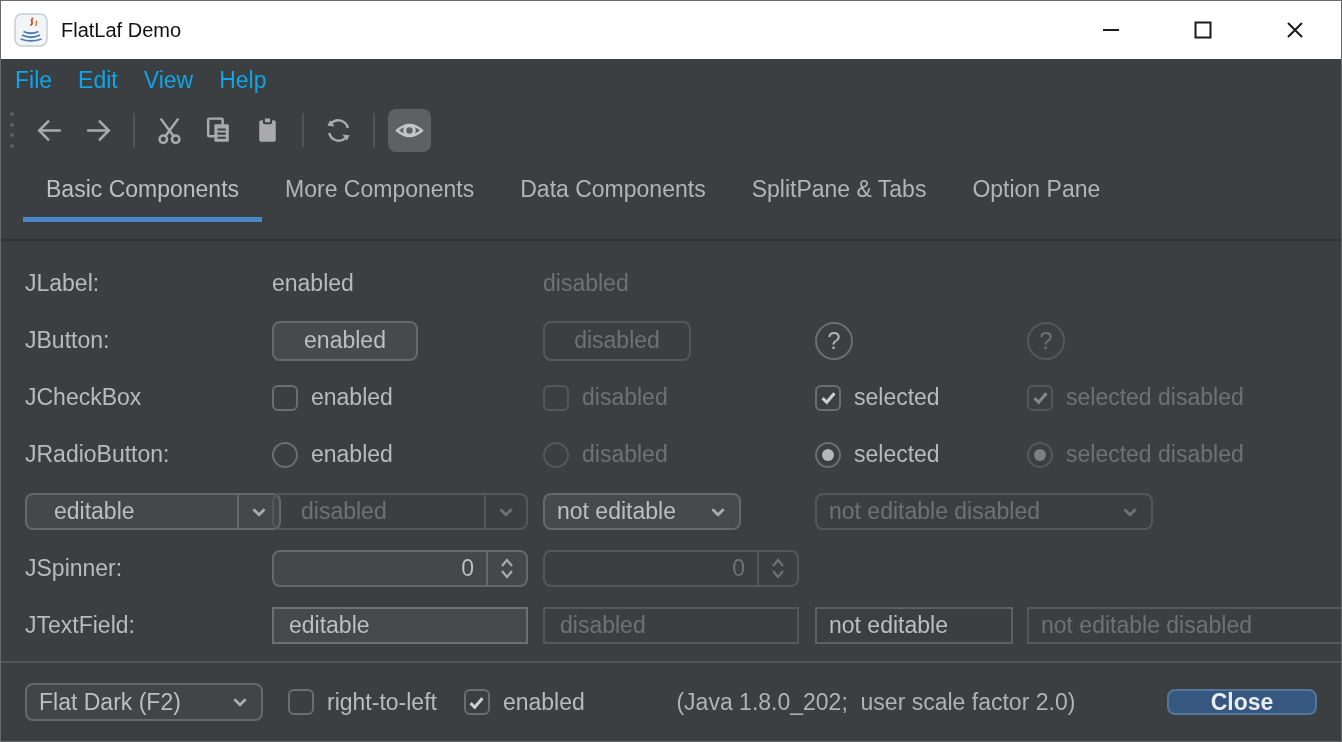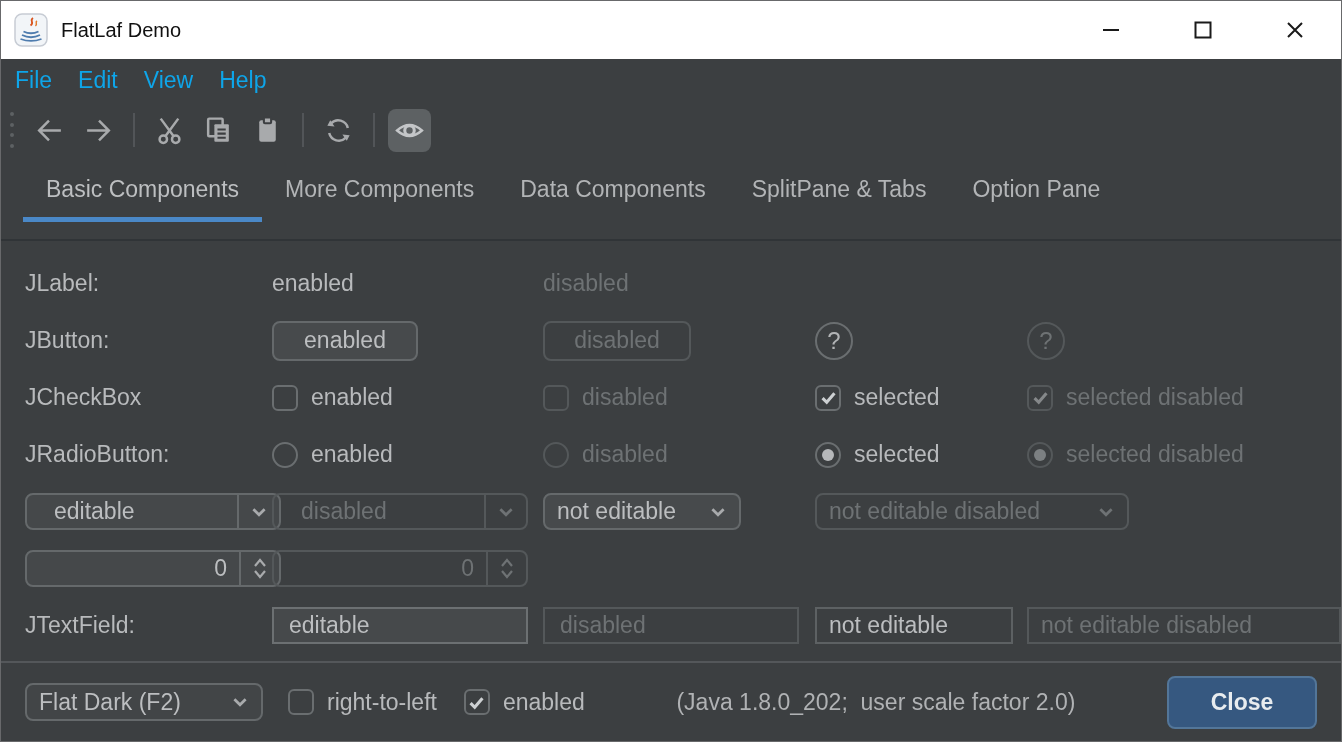--- a/index.html
+++ b/index.html
@@ -89,28 +89,28 @@
   .spinner.dim .sval{ color:#6e7274; }
   .spinner.dim .sarrows{ border-color:#54585a; }
   .spinner.dim .sarrows svg{ stroke:#6e7274; }
 
   
   .tf{ height:37px; border:2px solid #6c7072; display:flex; align-items:center; padding-left:12px; font-size:23px; color:#bcbec0; background:transparent; }
   .tf.editable{ background:#46494b; }
   .tf.noted{ border-color:#5d6163; }
   .tf.dim{ border-color:#54585a; color:#6e7274; }
 
-  .w256{ width:256px;padding-left:15px; } .w198{ width:198px; } .w294{ width:314px; }
+  .w256{ width:256px;padding-left:15px; } .w198{ width:198px; } .w294{ width:338px; }
 
   
   .bottombar{ height:80px; border-top:2px solid #54575a; display:flex; align-items:center; padding:0 24px; flex:none; }
   .combo.laf{ width:238px; height:38px; background:#424547; }
   .bb-gap1{ width:25px; } .bb-gap2{ width:27px; }
   .infotext{ flex:1; text-align:center; font-size:23px; color:#b0b2b4; white-space:pre; }
-  .closebtn{ width:150px; height:53px; border-radius:8px; background:#365880; border:2px solid #537699;
+  .closebtn{ width:150px; height:26px; border-radius:8px; background:#365880; border:2px solid #537699;
              color:#e8ecef; font-size:23px; font-weight:bold; display:flex; align-items:center; justify-content:center; font-family:inherit; }
 </style>
 </head>
 <body>
 
 <div class="window">
 
   <div class="titlebar">
     <span class="app-icon">
       <svg viewBox="0 0 34 34">
@@ -344,20 +344,21 @@
           <span class="arrow">
               <svg viewBox="0 0 16 16">
                 <polyline points="3,5.5 8,10.5 13,5.5"></polyline>
               </svg>
             </span>
         </div>
       </div>
     </div>
 
     <div class="row">
+      <div class="rowlabel">JSpinner:</div>
       <div>
         <div class="spinner">
           <span class="sval">0</span>
           <span class="sarrows">
             <svg viewBox="0 0 16 11">
                 <polyline points="3,9 8,3 13,9"></polyline>
               </svg>
             <svg viewBox="0 0 16 11">
                 <polyline points="3,2 8,8 13,2"></polyline>
               </svg>

